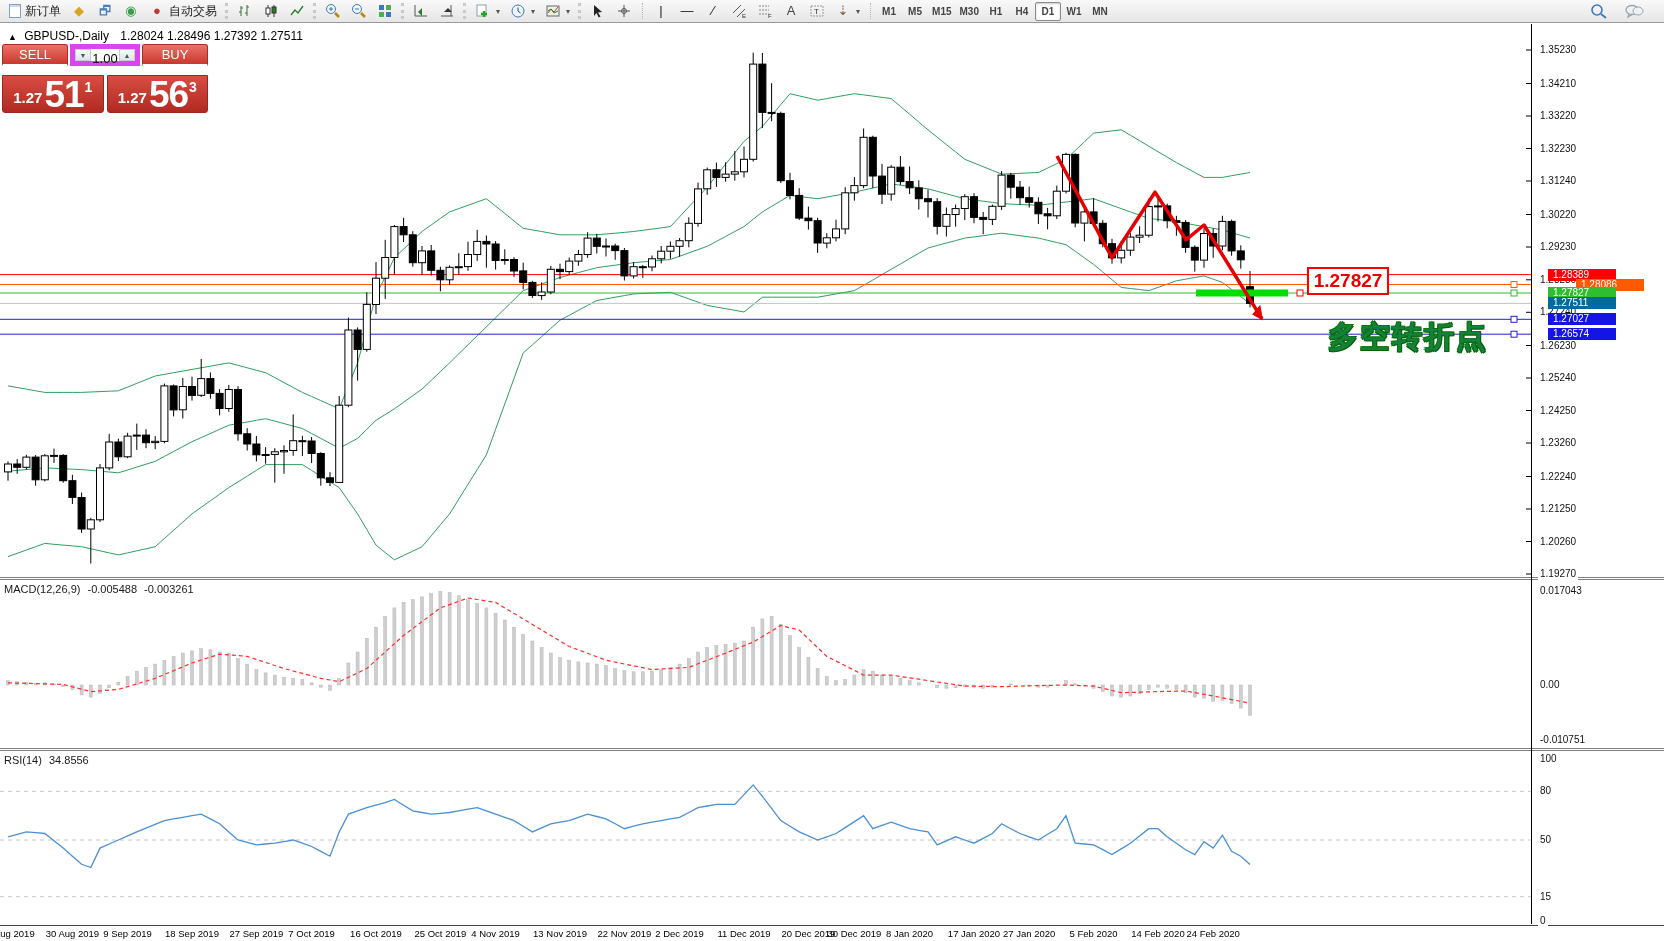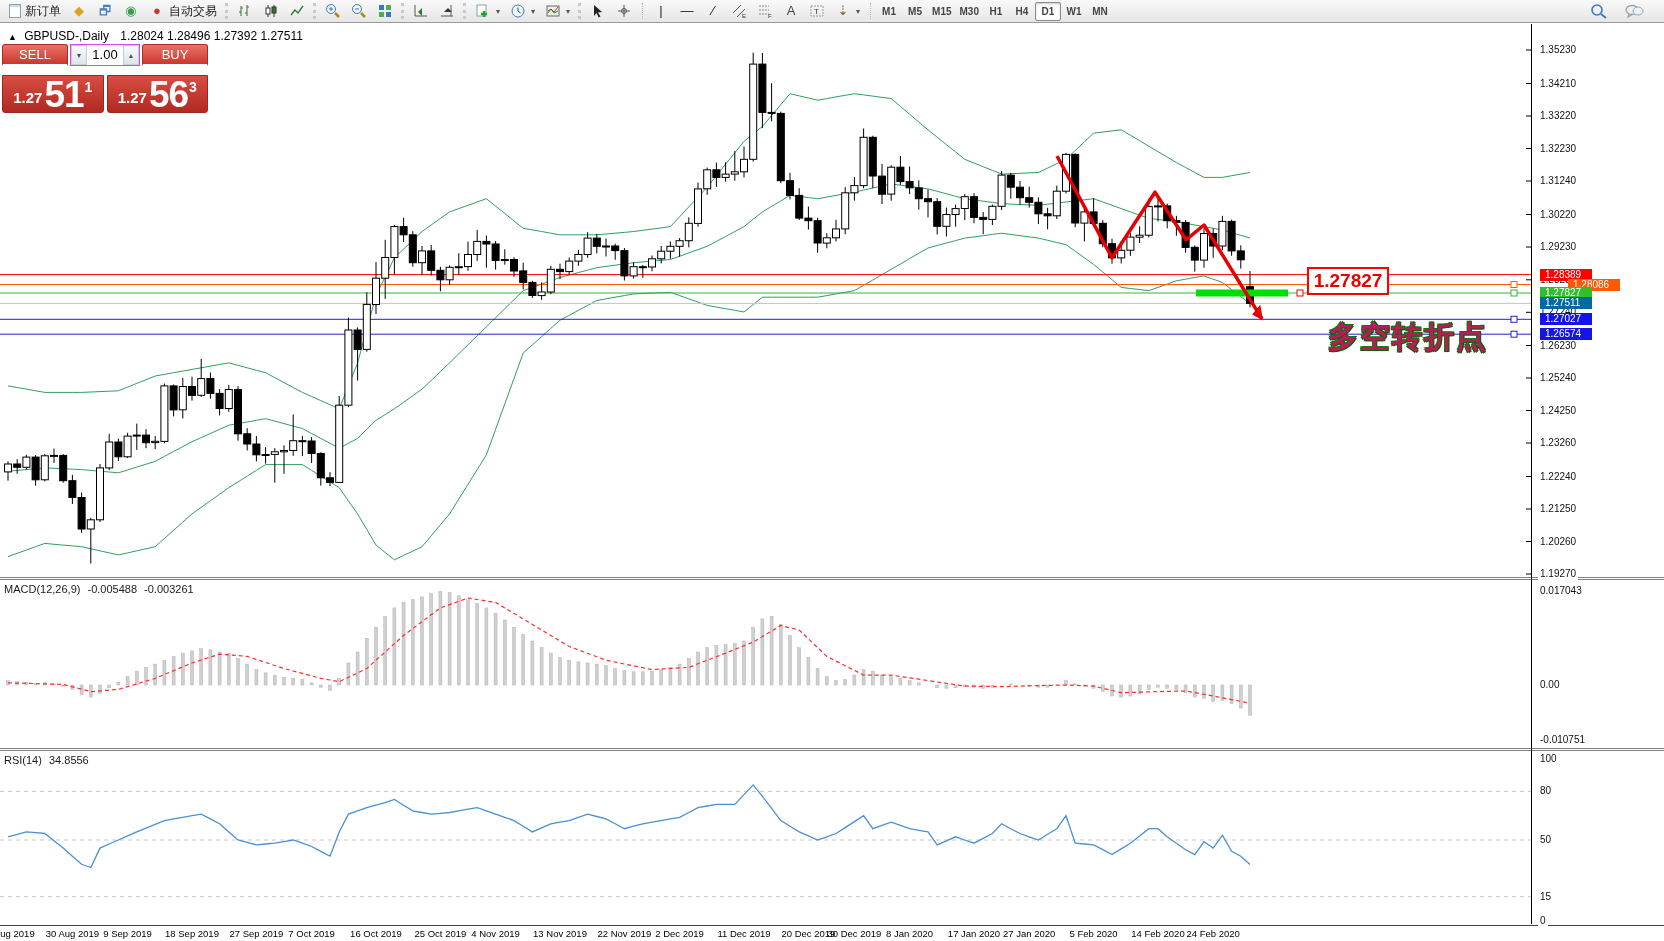--- a/index.html
+++ b/index.html
@@ -31,51 +31,51 @@
   svg.panel { position:absolute; left:0; }
   #svg-main { top:0; width:1533px; height:553px; }
   #svg-macd { top:556px; width:1533px; height:168px; }
   #svg-rsi  { top:727px; width:1533px; height:172px; }
   .panel-sep { position:absolute; left:0; width:1664px; height:3px; background:#fff;
     border-top:1px solid #7e7e7e; border-bottom:1px solid #7e7e7e; }
   .sep1 { top:553px; } .sep2 { top:724px; }
   .axis-vline { position:absolute; left:1531px; top:0; width:1px; height:900px; background:#000; }
   .axis-col { position:absolute; left:1532px; top:0; width:132px; height:900px; }
   .tick-label { position:absolute; left:6px; font-size:10px; color:#111; height:12px; line-height:12px; background:#fff; padding:0 2px; z-index:1;}
-  .px-label { position:absolute; left:8px; width:52px; height:12px; line-height:12px;
+  .px-label { position:absolute; left:16px; width:68px; height:12px; line-height:12px;
     font-size:10px; color:#fff; padding-left:5px; z-index:2; }
   .ind-label { position:absolute; left:4px; font-size:11px; color:#1a1a1a; z-index:3; }
   .date-axis { position:absolute; left:0; top:901px; width:1664px; height:16px;
     border-top:1px solid #444; background:#fff; overflow:hidden; }
   .date-item { position:absolute; top:2px; font-size:9.5px; color:#000; transform:translateX(-50%); white-space:nowrap; }
 
   
   .otc { position:absolute; left:2px; top:20px; width:206px; z-index:6; }
   .otc-top { display:flex; height:22px; gap:2px; }
   .otc-btn { flex:0 0 66px; display:flex; align-items:center; justify-content:center;
     color:#fff; font-size:13px; background:linear-gradient(#ec7168,#c8382e);
     border:1px solid #a52d24; border-radius:3px 3px 0 0; border-bottom:2px solid #fff;}
-  .vol { flex:1; display:flex; background:#fff; border:1px solid #d946ef; }
+  .vol { flex:1; display:flex; background:#fff; border:5px solid #d946ef; }
   .vol-btn { width:16px; display:flex; align-items:center; justify-content:center;
     font-size:7px; color:#456; background:linear-gradient(#fafafa,#dde4ea); border:1px solid #c3cdd6;}
   .vol-val { flex:1; text-align:center; font-size:13px; color:#000; line-height:19px; }
   .otc-prices { display:flex; gap:3px; margin-top:9px; height:38px; }
   .tile { flex:1; display:flex; align-items:flex-end; justify-content:center; color:#fff;
     background:linear-gradient(#d84c43,#b12a21); border:1px solid #9c251d;
     border-radius:0 0 3px 3px; padding-bottom:2px; }
   .tile .frac { font-size:15px; font-weight:bold; margin:0 2px 4px 0; }
   .tile .big { font-size:37px; font-weight:bold; line-height:0.85; letter-spacing:-1px; }
   .tile .sup { font-size:14px; font-weight:bold; margin:3px 0 0 1px; align-self:flex-start; }
 
   
   .callout { position:absolute; left:1307px; top:243px; width:82px; height:28px; background:#fff;
     border:2px solid #ff0000; color:#e90000; font-size:19px; font-weight:bold;
     display:flex; align-items:center; justify-content:center; z-index:7; }
   .turning { position:absolute; left:1328px; top:293px; font-size:30px; font-weight:bold;
-    color:#be185d; z-index:7; letter-spacing:2px;
+    color:#15803d; z-index:7; letter-spacing:2px;
     text-shadow:1px 1px 0 #046404, -1px -1px 0 #0a7a0a, 1px -1px 0 #046404, -1px 1px 0 #046404; }
 </style>
 </head>
 <body>
 
 <div class="toolbar">
   <div class="tbtn">
     <span class="doc-ico"></span>
     <span>新订单</span>
   </div>

